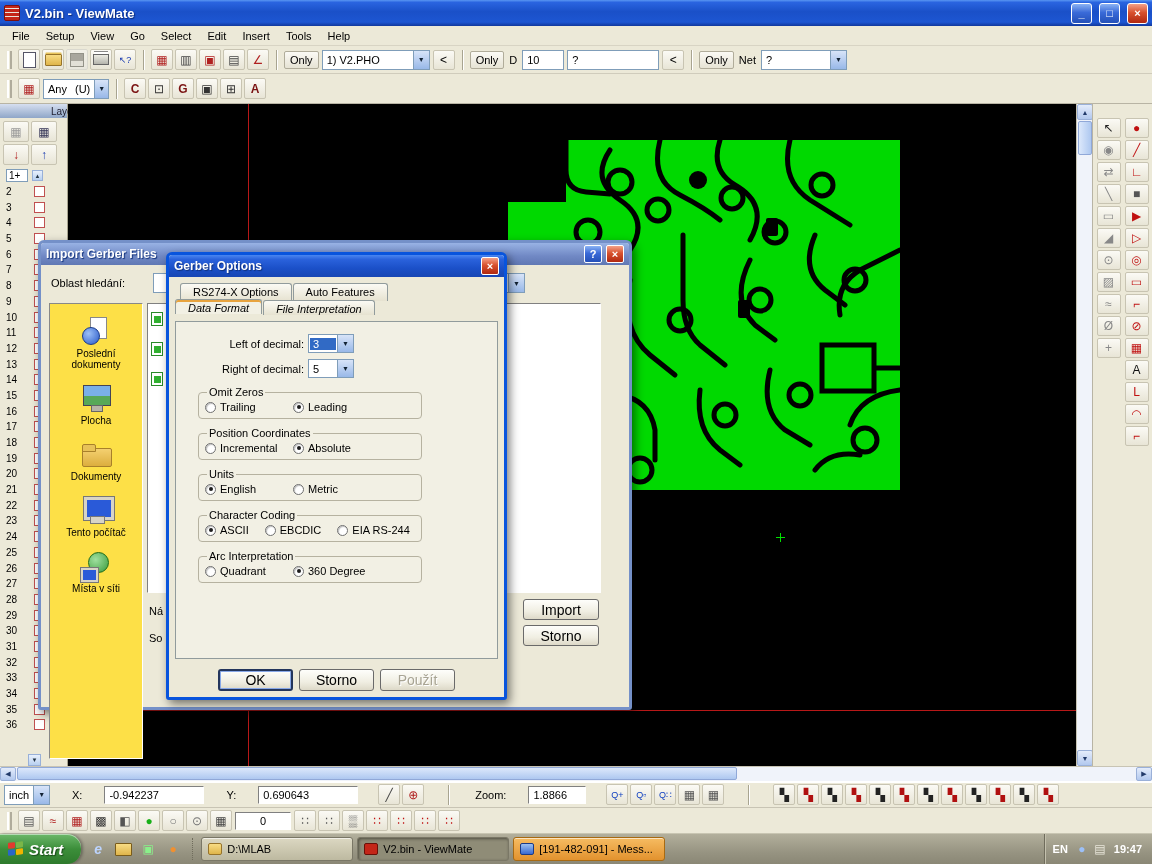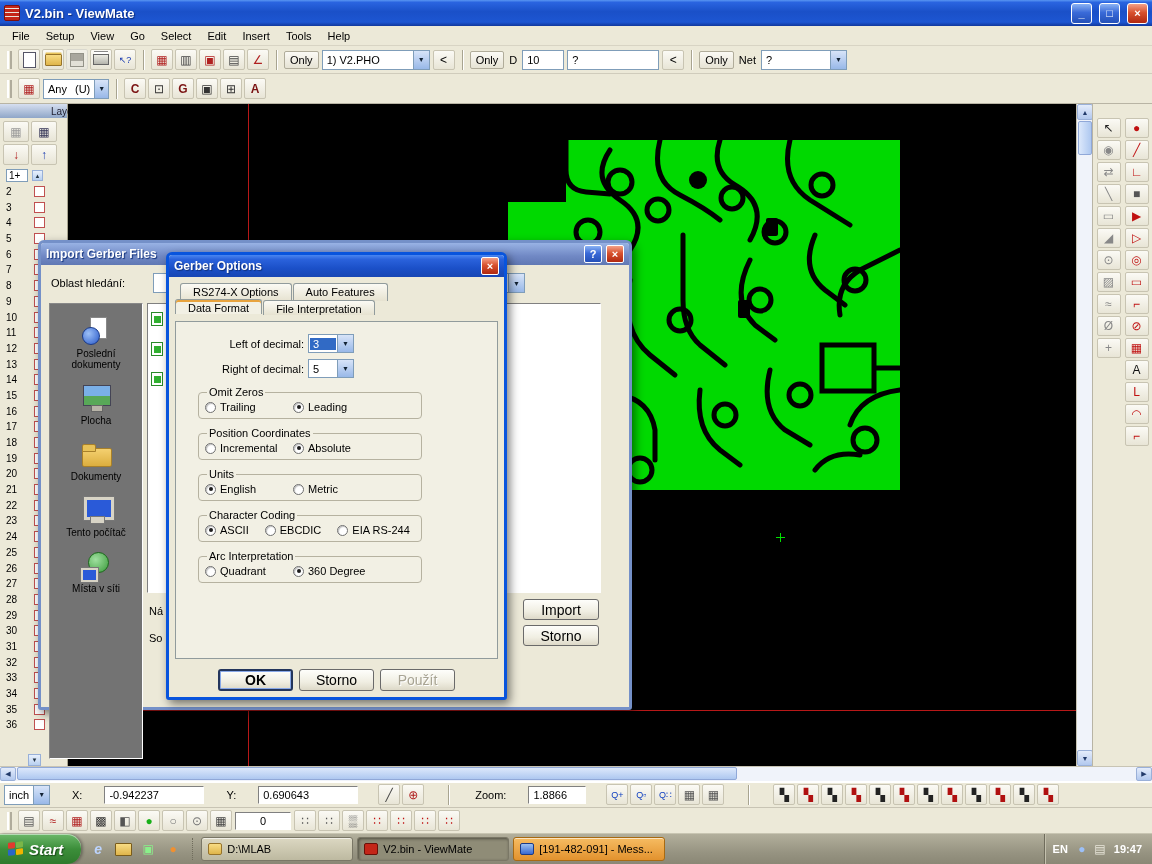--- a/index.html
+++ b/index.html
@@ -157,21 +157,21 @@
   .dbtn { width:18px; height:18px; border:1px solid #fff; border-radius:2px; color:#fff; font-weight:bold;
     font-size:11px; display:flex; align-items:center; justify-content:center;
     background:linear-gradient(#8ab2f4,#3a6ad8 45%,#2450b8); }
   .dbtn.close { background:linear-gradient(#f4a088,#d8512e 45%,#b02810); }
 
   
   .import-dlg { left:38px; top:240px; width:594px; height:470px; z-index:40; }
   .imp-body { position:relative; height:445px; }
   .lookin-lbl { position:absolute; left:10px; top:12px; }
   .lookin-combo { position:absolute; left:112px; top:8px; width:372px; }
-  .placesbar { position:absolute; left:8px; top:38px; width:94px; height:456px; background:#737373;
+  .placesbar { position:absolute; left:8px; top:38px; width:94px; height:456px; background:#fde047;
     border:1px solid; border-color:#888 #fff #fff #888; display:flex; flex-direction:column; align-items:center;
     gap:13px; padding-top:12px; }
   .place { display:flex; flex-direction:column; align-items:center; gap:2px; width:88px; text-align:center; }
   .plabel { font-size:10px; line-height:11px; }
   .picon { width:34px; height:30px; position:relative; display:block; }
   .recent-icon::before { content:""; position:absolute; left:11px; top:1px; width:15px; height:20px;
     background:#fff; border:1px solid #888; }
   .recent-icon::after { content:""; position:absolute; left:3px; top:11px; width:16px; height:16px;
     border-radius:50%; background:radial-gradient(circle at 35% 35%,#9cc0f8,#2858c8); border:1px solid #1a3a88; }
   .desktop-icon::before { content:""; position:absolute; left:4px; top:2px; width:26px; height:19px;
@@ -191,32 +191,32 @@
   .network-icon::after { content:""; position:absolute; left:2px; top:17px; width:13px; height:10px;
     background:#2a5ad8; border:2px solid #d8d4c6; outline:1px solid #777; }
   .filelist { position:absolute; left:106px; top:38px; width:454px; height:290px; background:#fff;
     border:1px solid; border-color:#808080 #fff #fff #808080; padding:8px 0 0 3px; }
   .gdoc { width:12px; height:14px; background:#fff; border:1px solid #2a8a2a; margin-bottom:16px; position:relative; }
   .gdoc::after { content:""; position:absolute; left:2px; top:3px; width:7px; height:7px; background:#30b030; }
   .partial-lbl { position:absolute; left:108px; width:20px; overflow:hidden; white-space:nowrap; }
   .imp-btn { position:absolute; left:482px; width:76px; height:21px; }
   .xp-btn { display:flex; align-items:center; justify-content:center; font-size:14px;
     background:linear-gradient(#fefefb,#f0eee2 60%,#ddd9c8); border:1px solid #6a6a6a; border-radius:3px; }
-  .xp-btn.default { border:2px solid #23355c; box-shadow:0 0 0 1px #88a8e8 inset;font-weight:bold; }
+  .xp-btn.default { border:2px solid #23355c; box-shadow:0 0 0 1px #88a8e8 inset; }
   .xp-btn.disabled { color:#a8a494; text-shadow:1px 1px 0 #fff; }
 
   
   .gerber-dlg { left:166px; top:252px; width:341px; height:448px; z-index:60; }
   .tabs { position:relative; margin:6px 6px 0 6px; height:38px; }
   .tabrow { display:flex; position:absolute; left:0; }
   .tabrow.back { top:0; left:5px; }
   .tabrow.front { top:17px; }
   .tab { padding:2px 12px 3px 12px; background:linear-gradient(#fbfaf4,#e6e2d0); border:1px solid #919B9C;
     border-bottom:none; border-radius:3px 3px 0 0; margin-right:1px; font-size:11px; height:18px; }
-  .tabrow.front .tab { height:15px; }
+  .tabrow.front .tab { height:15px;font-style:italic; }
   .tab.active { background:#f2f0e4; position:relative; z-index:3; box-shadow:inset 0 2px 0 #e8a33d; height:22px; margin-top:-1px; }
   .gpanel { margin:0 6px; border:1px solid #919B9C; background:#f2f0e4; height:338px; padding-top:12px; position:relative; z-index:2; }
   .decrow { display:flex; align-items:center; margin:0 0 6px 28px; }
   .decrow .dlbl { width:104px; text-align:right; padding-right:4px; }
   .dcombo { width:46px; height:19px; }
   .dcombo .cval.sel { background:#316AC5; color:#fff; margin:1px; padding:0 3px; }
   fieldset { margin:8px 0 0 22px; width:224px; border:1px solid #b6b2a0; border-radius:4px;
     padding:1px 6px 5px 6px; }
   legend { font-size:11px; padding:0 2px; margin-left:2px; }
   .optrow { display:flex; align-items:center; margin-top:2px; }

